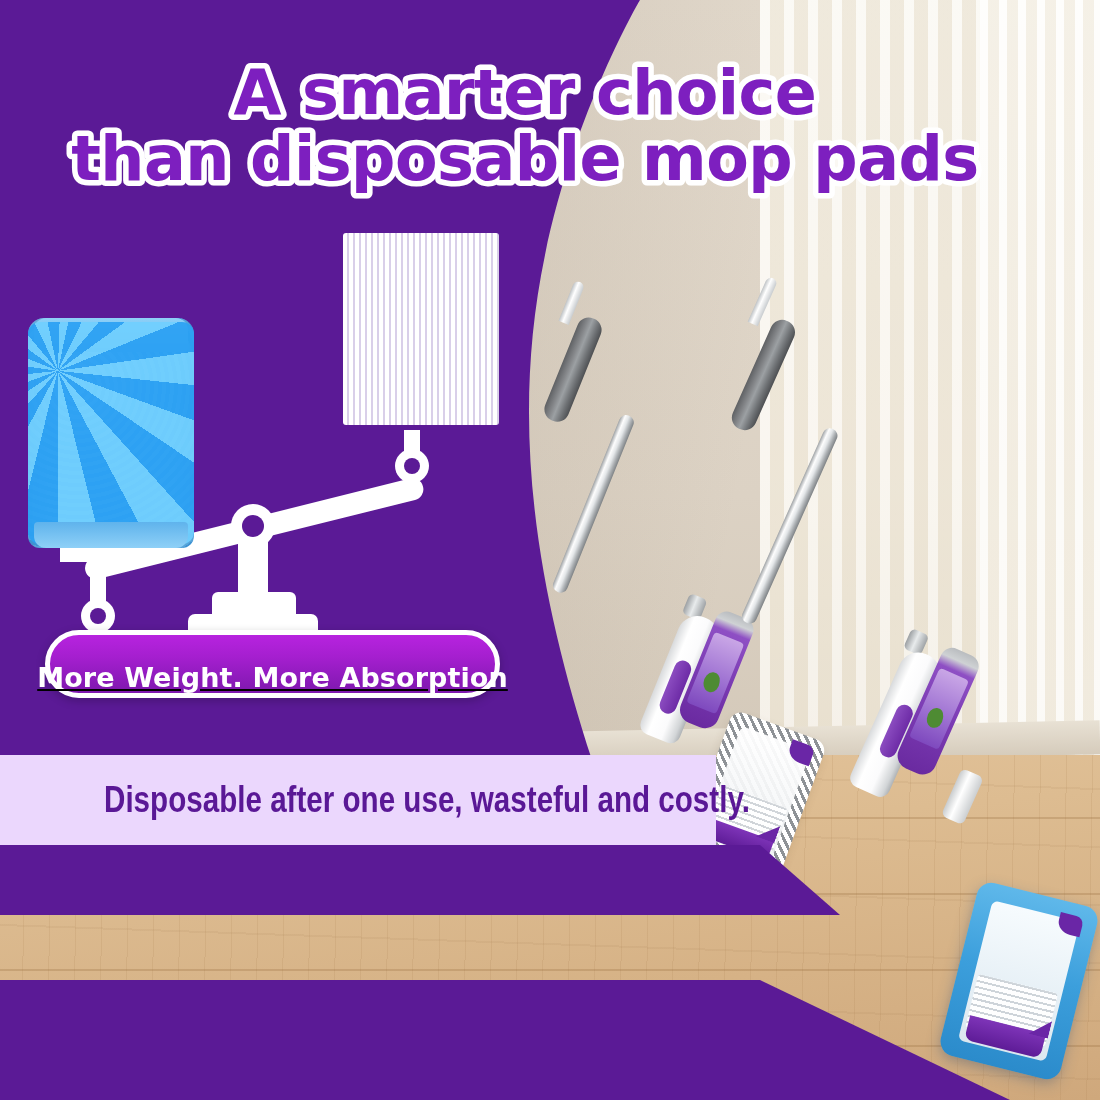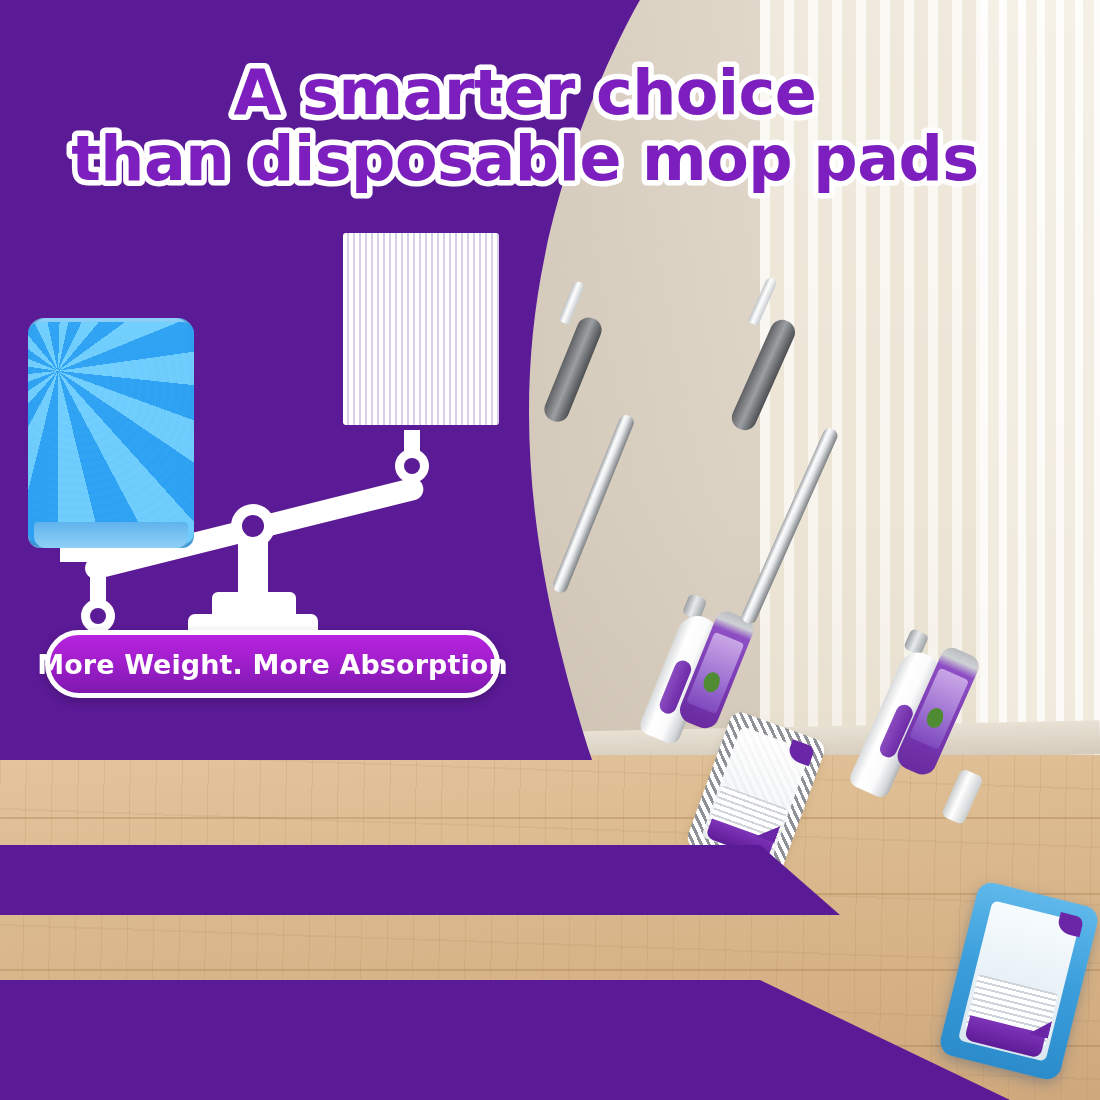--- a/index.html
+++ b/index.html
@@ -298,23 +298,24 @@
       #FFFFFF 0px, #FFFFFF 4px, #D9CFE9 4px, #D9CFE9 6px);
     border-radius:3px; z-index:-1;
   }
 
   
   .badge-pill {
     position:absolute; left:45px; top:630px; width:455px; height:68px;
     border-radius:40px;
     background:linear-gradient(180deg,#B723DF 0%, #A51FCF 38%, #7E18AE 100%);
     border:5px solid #FFFFFF;
-    display:flex; align-items:center; justify-content:center;
+    display:flex; align-items:flex-end; justify-content:center;
     z-index:28;
     box-shadow:0 3px 10px rgba(0,0,0,.22);
+    text-decoration:underline;
   }
   .badge-text {
     color:#FFFFFF; font-size:27px; font-weight:700;
     letter-spacing:.1px; white-space:nowrap;
     font-family:"DejaVu Sans", sans-serif;
   }
 
   
   .band {
     position:absolute; z-index:27;
@@ -458,15 +459,18 @@
     <circle cx="352" cy="36" r="17" fill="#FFFFFF"></circle>
     <circle cx="352" cy="36" r="8" fill="#5B1A96"></circle>
     <rect x="344" y="-18" width="16" height="46" fill="#FFFFFF"></rect>
     <path d="M 286 -38 L 418 -38 L 410 -16 L 294 -16 Z" fill="#FFFFFF"></path>
   </svg>
 
   <div class="badge-pill">
     <span class="badge-text">More Weight. More Absorption</span>
   </div>
 
+  <div class="band band-1">
+    <span class="band-text">Disposable after one use, wasteful and costly.</span>
+  </div>
 
 
 </div>
 
 </body></html>

